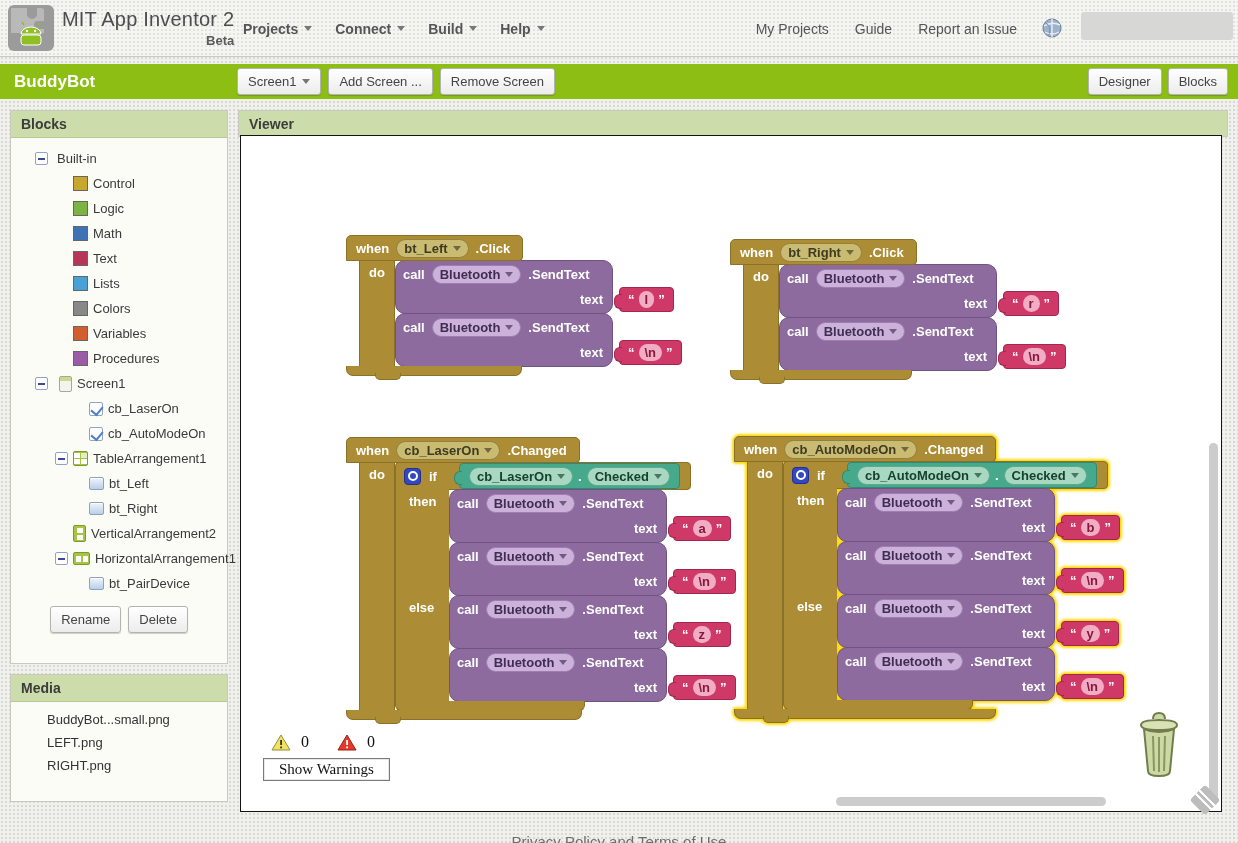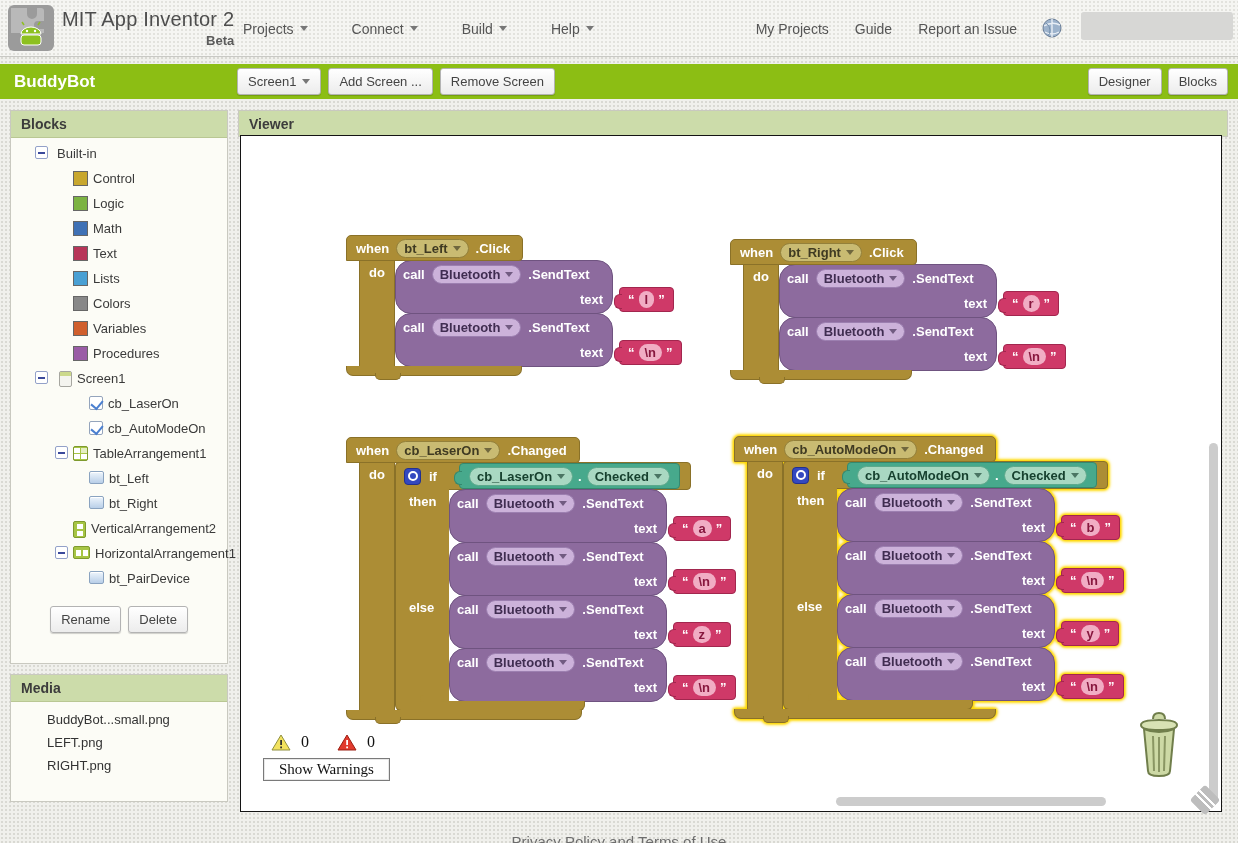--- a/index.html
+++ b/index.html
@@ -23,21 +23,21 @@
     position:absolute; left:0; top:0; width:1238px; height:57px;
     background-color:#f5f5f2;
     background-image:radial-gradient(#e2e2dd 1px, transparent 1px);
     background-size:4px 4px;
     border-bottom:1px solid #c8c8c4;
   }
   .logo{ position:absolute; left:8px; top:5px; }
   .brand{ position:absolute; left:62px; top:8px; display:flex; flex-direction:column; align-items:flex-end; }
   .brand-title{ font-size:20px; color:#4d4d4d; letter-spacing:.2px; }
   .brand-sub{ font-size:13px; font-weight:bold; color:#5a5a5a; margin-top:2px; }
-  .hmenus{ position:absolute; left:243px; top:0; height:57px; display:flex; align-items:center; gap:44px; }
+  .hmenus{ position:absolute; left:243px; top:0; height:57px; display:flex; align-items:center; gap:23px;font-weight:bold; }
   .menu-item{ display:flex; align-items:center; gap:6px; font-size:14px; color:#555; cursor:pointer; }
   .tri{ width:0; height:0; border-left:4px solid transparent; border-right:4px solid transparent; border-top:5px solid #777; }
   .hlinks{ position:absolute; right:221px; top:0; height:57px; display:flex; align-items:center; gap:26px; }
   .hlink{ font-size:14px; color:#555; cursor:pointer; white-space:nowrap; }
   .globe{ position:absolute; right:176px; top:18px; }
   .account-box{ position:absolute; right:5px; top:12px; width:152px; height:28px; background:#d7d7d5; border-radius:3px; }
   
   .toolbar{
     position:absolute; left:0; top:64px; width:1238px; height:35px;
     background:var(--green); display:flex; align-items:center;
@@ -55,21 +55,21 @@
   
   .panel{ position:absolute; background:#fcfcf6; border:1px solid #c9c9c0; }
   .panel-hdr{
     height:27px; background:var(--sage); border-bottom:1px solid #b9c793;
     display:flex; align-items:center; padding:0 10px;
     font-size:14px; font-weight:bold; color:#3c3c3c;
   }
   #blocks-panel{ left:10px; top:110px; width:218px; height:554px; }
   #media-panel{ left:10px; top:674px; width:218px; height:128px; }
   .tree{ padding:8px 0 0 0; }
-  .trow{ display:flex; align-items:flex-start; gap:5px; height:25px; font-size:13px; color:#3a3a3a; cursor:pointer; }
+  .trow{ display:flex; align-items:center; gap:5px; height:25px; font-size:13px; color:#3a3a3a; cursor:pointer; }
   .ind0{ padding-left:24px; } .ind1{ padding-left:44px; } .ind1b{ padding-left:62px; } .ind2{ padding-left:78px; }
   .exp{ width:13px; height:13px; background:#fff; border:1px solid #93a1c9; border-radius:2px;
         display:inline-flex; align-items:center; justify-content:center; flex:none; }
   .exp i{ display:block; width:7px; height:2px; background:#3b4a9b; }
   .sw{ width:15px; height:15px; border:1px solid #666; flex:none; }
   .sw0{ background:#c8a72e; } .sw1{ background:#7cb342; } .sw2{ background:#3f71b5; } .sw3{ background:#b73558; }
   .sw4{ background:#49a0d4; } .sw5{ background:#888888; } .sw6{ background:#d05f2d; } .sw7{ background:#9a5ca6; }
   .ic-screen{ width:13px; height:16px; background:#f4f4ef; border:1px solid #a6a6a0; border-radius:2px; flex:none; position:relative; }
   .ic-screen::before{ content:""; position:absolute; left:0; right:0; top:0; height:4px; background:#ccd98c; }
   .ic-ha,.ic-table,.ic-va{ background:#a7c544; border:1px solid #7e9a2e; border-radius:2px; flex:none;
@@ -95,21 +95,21 @@
   
   .evblk{ position:absolute; font-size:13px; font-weight:bold; color:#fff; }
   .selected{ filter:drop-shadow(0 0 1.5px #ffd800) drop-shadow(0 0 1.5px #ffd800) drop-shadow(0 0 1px #ffd800); }
   .ehdr{ display:inline-flex; align-items:center; gap:7px; height:26px; padding:0 12px 0 9px;
         background:var(--gold); border:1px solid var(--goldb); border-radius:5px 5px 4px 0; position:relative; z-index:2; white-space:nowrap; }
   .ebody{ display:flex; margin-top:-1px;margin-left:13px; }
   .espine{ width:36px; flex:none; background:var(--gold); border:1px solid var(--goldb); border-top:none; border-bottom:none; padding:5px 0 0 9px; }
   .estack{ display:flex; flex-direction:column; align-self:flex-start; }
   .efoot{ height:10px; background:var(--gold); border:1px solid var(--goldb); border-top:none; border-radius:0 0 7px 7px; margin-top:-1px; position:relative; }
   .efoot::after{ content:""; position:absolute; left:28px; bottom:-5px; width:24px; height:6px; background:var(--gold); border:1px solid var(--goldb); border-top:none; border-radius:0 0 5px 5px; }
-  .call{ position:relative; width:218px; background:var(--purple); border:1px solid var(--purpleb); border-radius:16px; padding:1px 7px; }
+  .call{ position:relative; width:218px; background:var(--purple); border:1px solid var(--purpleb); border-radius:10px; padding:1px 7px; }
   .call + .call{ margin-top:-1px; }
   .crow1{ display:flex; align-items:center; gap:7px; height:25px; white-space:nowrap; }
   .crow2{ display:flex; align-items:center; justify-content:flex-end; gap:2px; height:25px; position:relative; padding-right:2px; }
   .fld{ display:inline-flex; align-items:center; gap:5px; height:19px; padding:0 7px; border-radius:10px; font-weight:bold; font-size:13px; white-space:nowrap; }
   .fld-gold{ background:#c9bb72; border:1px solid #93803a; color:#3f3a22; }
   .fld-purple{ background:#ccb2da; border:1px solid #9c7fb0; color:#402d51; }
   .fld-green{ background:#a9d8c2; border:1px solid #5ca98c; color:#17412f; }
   .arw{ width:0; height:0; border-left:4px solid transparent; border-right:4px solid transparent; border-top:5px solid currentColor; opacity:.65; }
   .pink{ position:absolute; left:calc(100% + 14px); top:0; height:25px; display:flex; align-items:center; gap:4px;
         background:var(--pink); border:1px solid var(--pinkb); border-radius:4px; padding:0 8px; white-space:nowrap; }

